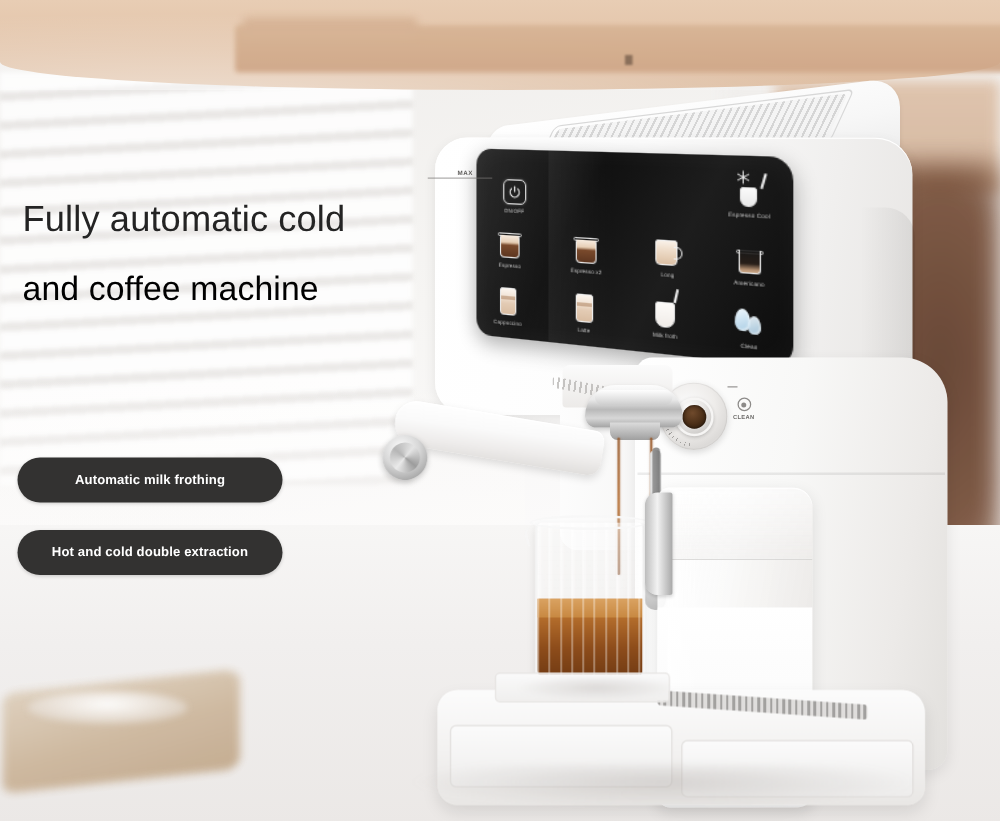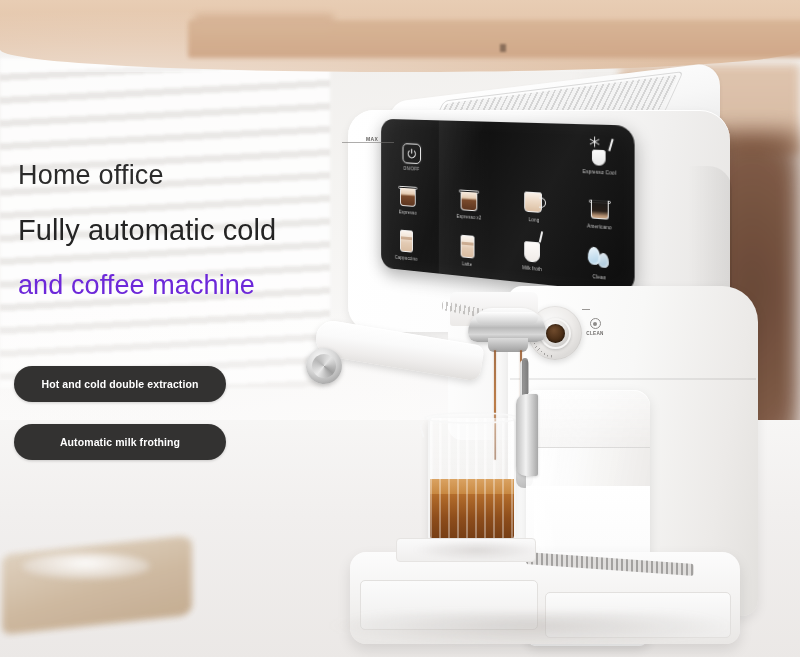--- a/index.html
+++ b/index.html
@@ -102,21 +102,21 @@
   .headline { position:absolute; left:18px; top:162px; width:340px; }
   .headline .l1{
     font-size:27px; color:#2b2b2b; letter-spacing:.2px; line-height:1;
     margin-bottom:27px; font-weight:400;
   }
   .headline .l2{
     font-size:29px; color:#242424; letter-spacing:.1px; line-height:1;
     margin-bottom:27px; font-weight:400;
   }
   .headline .l3{
-    font-size:27px; color:#6d28d9; letter-spacing:.1px; line-height:1; font-weight:400;
+    font-size:27px; color:#000000; letter-spacing:.1px; line-height:1; font-weight:400;
   }
 
   
   .pills{ position:absolute; left:14px; top:366px; }
   .pill{
     width:212px; height:36px; border-radius:18px;
     background:#333231;
     color:#fff; font-size:10.5px; font-weight:700;
     display:flex; align-items:center; justify-content:center;
     letter-spacing:.1px;
@@ -559,28 +559,27 @@
   <div class="wall-soft"></div>
   <div class="counter"></div>
 
   <div class="bg-banner">
     <div class="bg-banner-shine"></div>
   </div>
   <div class="banner-redact"></div>
   <div class="banner-redact-dot"></div>
 
   <div class="headline">
-    <div class="l1">Home office</div>
     <div class="l2">Fully automatic cold</div>
     <div class="l3">and coffee machine</div>
   </div>
 
   <div class="pills">
+    <div class="pill">Automatic milk frothing</div>
     <div class="pill">Hot and cold double extraction</div>
-    <div class="pill">Automatic milk frothing</div>
   </div>
 
   <div class="fg-board"></div>
   <div class="fg-cup"></div>
   <div class="fg-cup-base"></div>
 
   <div class="machine">
 
     <div class="deck"></div>
     <div class="deck-grate"></div>

